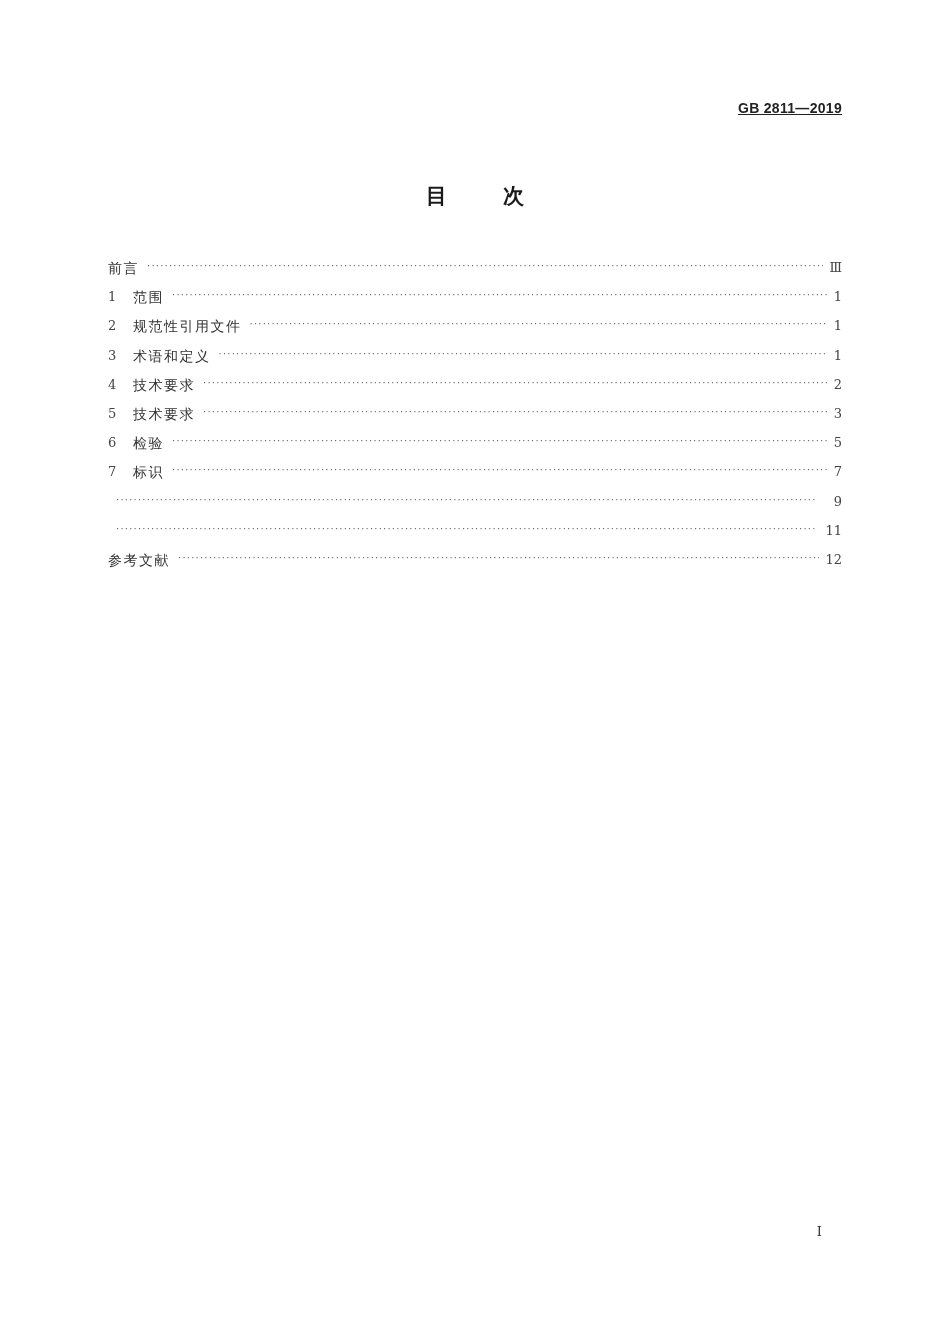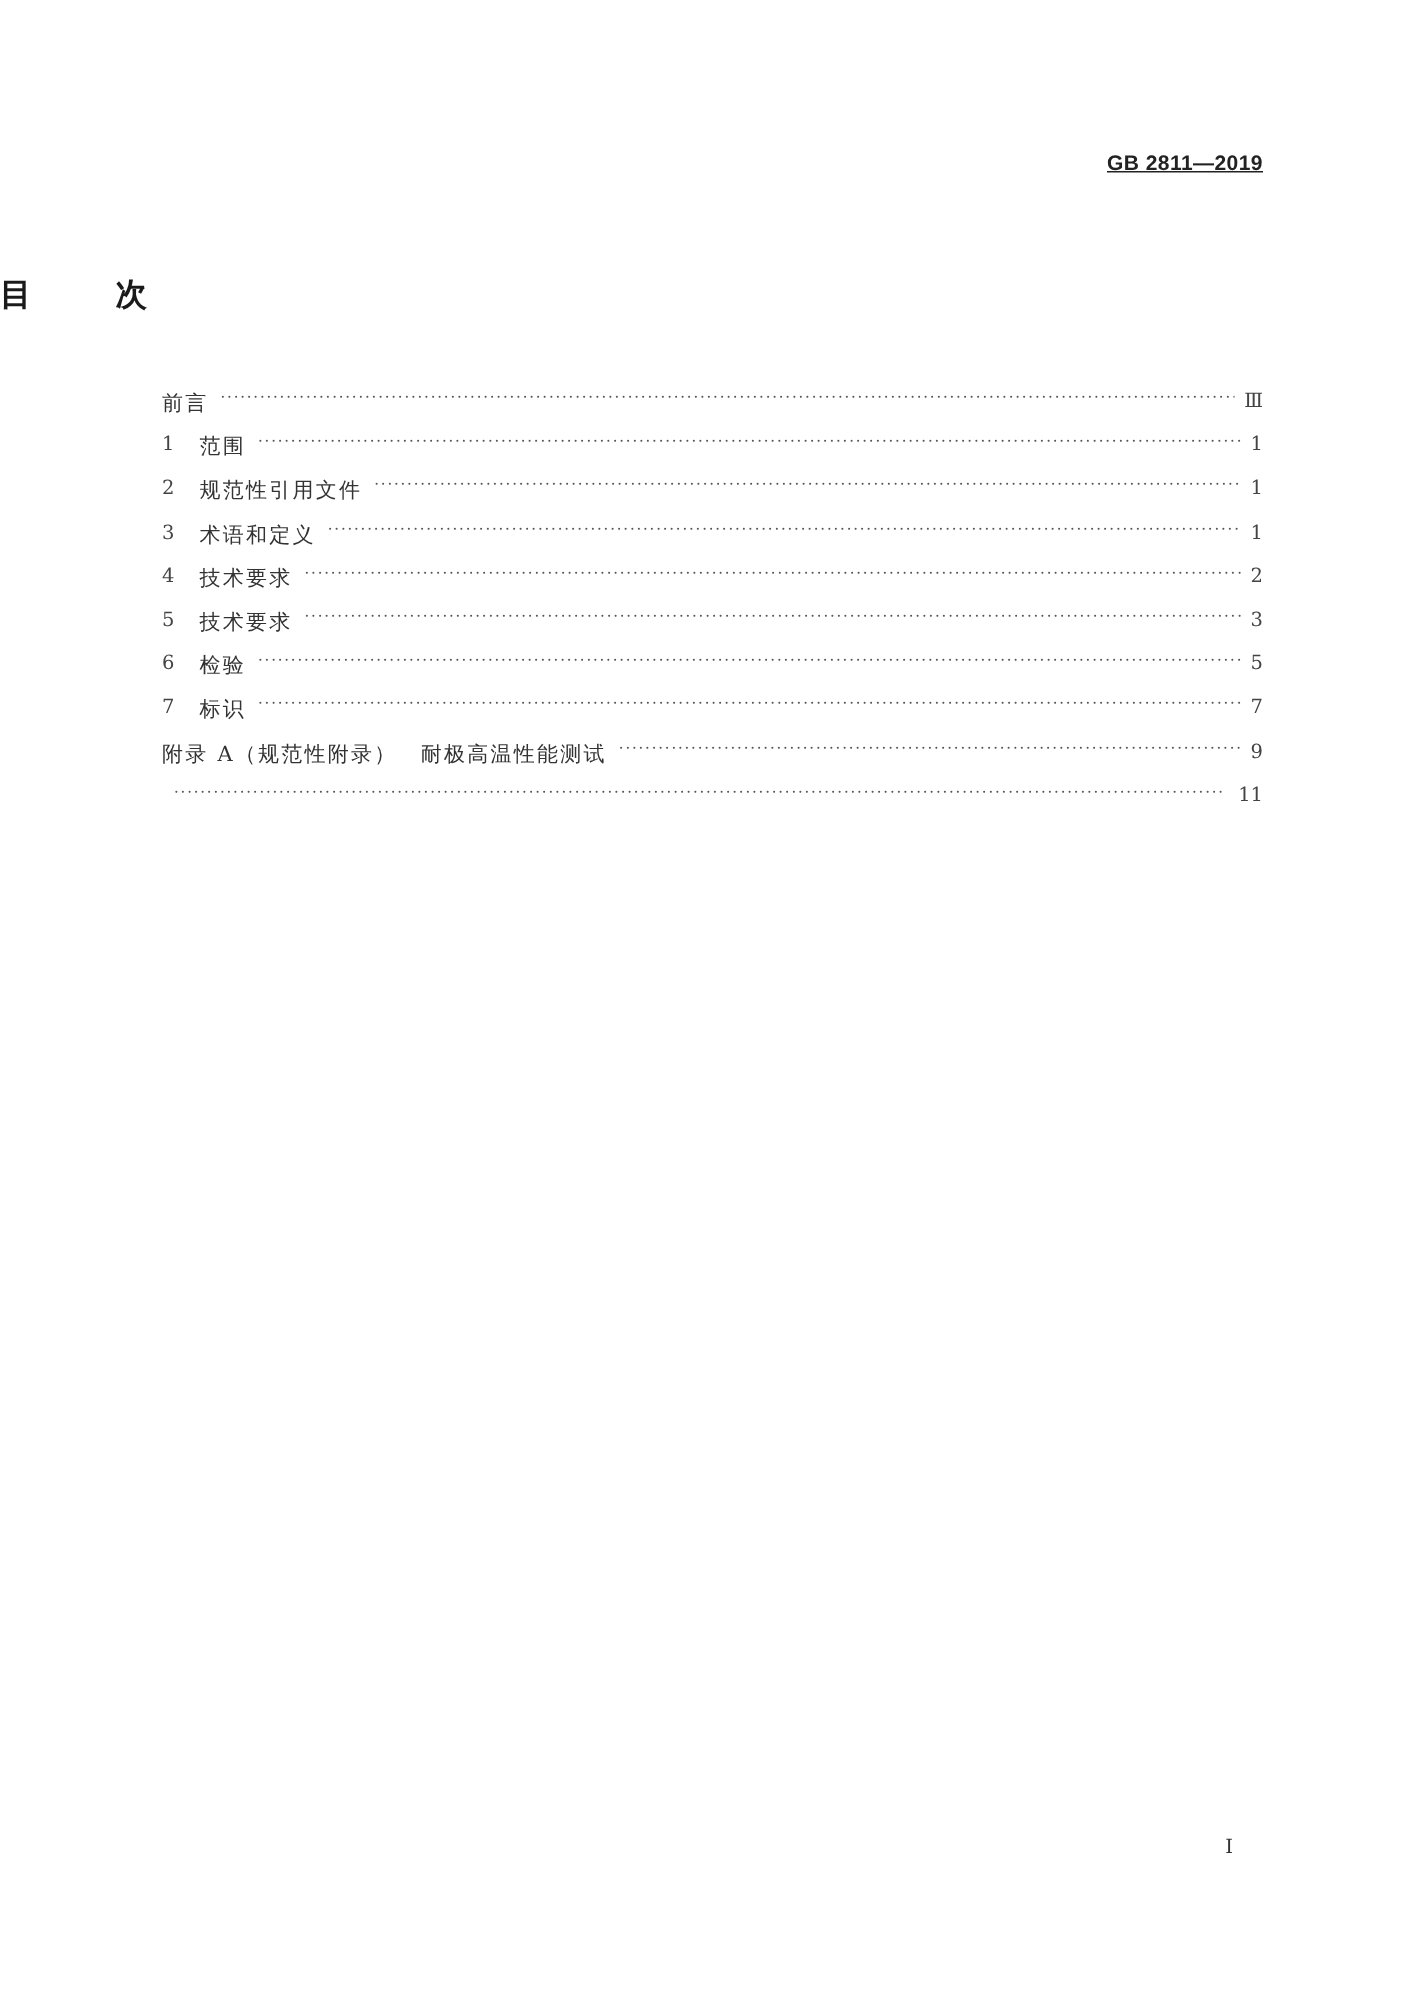--- a/index.html
+++ b/index.html
@@ -1,20 +1,20 @@
 <!DOCTYPE html>
 <html><head>
   <meta charset="utf-8">
   <style>
     html, body { margin: 0; padding: 0; background: #ffffff; }
     body { width: 950px; height: 1344px; position: relative; overflow: hidden;
       font-family: "DejaVu Serif", "Liberation Serif", serif; color: #2a2a2a; }
     .std-code { position: absolute; top: 100px; right: 108px; font-family: "Liberation Sans", "DejaVu Sans", sans-serif;
       font-size: 14px; font-weight: bold; color: #222; letter-spacing: 0.3px; text-decoration: underline; }
-    .toc-title { position: absolute; top: 182px; left: 0; width: 950px; text-align: left;
+    .toc-title { position: absolute; top: 182px; left: 0; width: 950px; text-align: center;
       font-family: "DejaVu Sans", sans-serif; font-size: 21px; font-weight: bold; color: #1a1a1a; }
     .toc-title span { display: inline-block; }
     .toc-title .gap { width: 56px; }
     .toc { position: absolute; top: 260px; left: 108px; width: 734px; }
     .toc-row { display: flex; align-items: flex-start; height: 29.2px; font-size: 14px; color: #333; }
     .toc-num { width: 25px; flex: 0 0 auto; font-size: 13px; color: #444; }
     .toc-label { flex: 0 0 auto; letter-spacing: 1.5px; white-space: nowrap; }
     .toc-dots { flex: 1 1 auto; overflow: hidden; white-space: nowrap; margin: 0 6px 0 8px;
       font-size: 10px; letter-spacing: 1.2px; color: #555; }
     .toc-dots::after { content: "································································································································································"; }
@@ -72,23 +72,27 @@
     <span class="toc-dots"></span>
     <span class="toc-page">5</span>
   </div>
   <div class="toc-row">
     <span class="toc-num">7</span>
     <span class="toc-label">标识</span>
     <span class="toc-dots"></span>
     <span class="toc-page">7</span>
   </div>
   <div class="toc-row">
-    <span class="toc-label">附录 A（规范性附录）　耐极高温性能测试</span>
     <span class="toc-dots"></span>
     <span class="toc-page">9</span>
   </div>
   <div class="toc-row">
     <span class="toc-dots"></span>
     <span class="toc-page">11</span>
   </div>
+  <div class="toc-row">
+    <span class="toc-label">参考文献</span>
+    <span class="toc-dots"></span>
+    <span class="toc-page">12</span>
+  </div>
 </div>
 
 <div class="page-num">I</div>
 
 </body></html>

